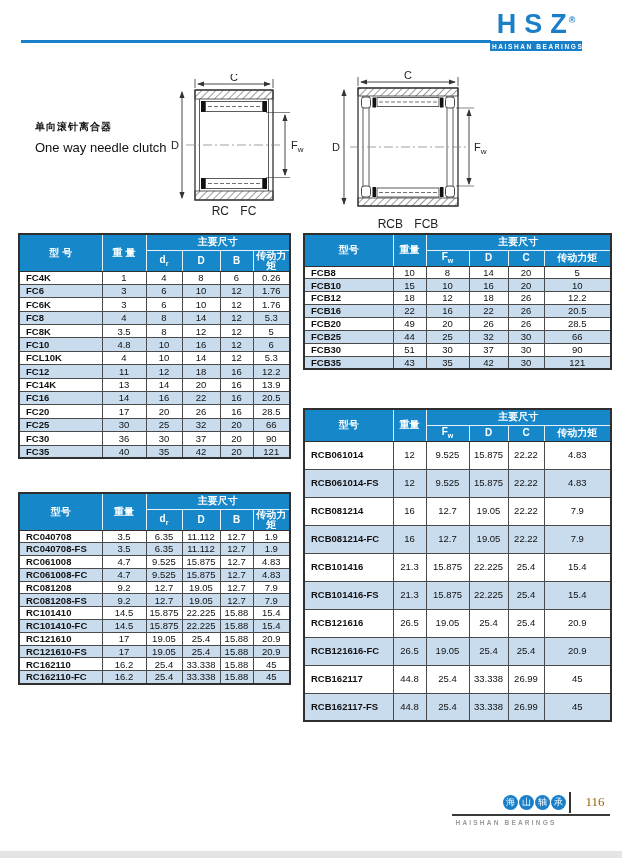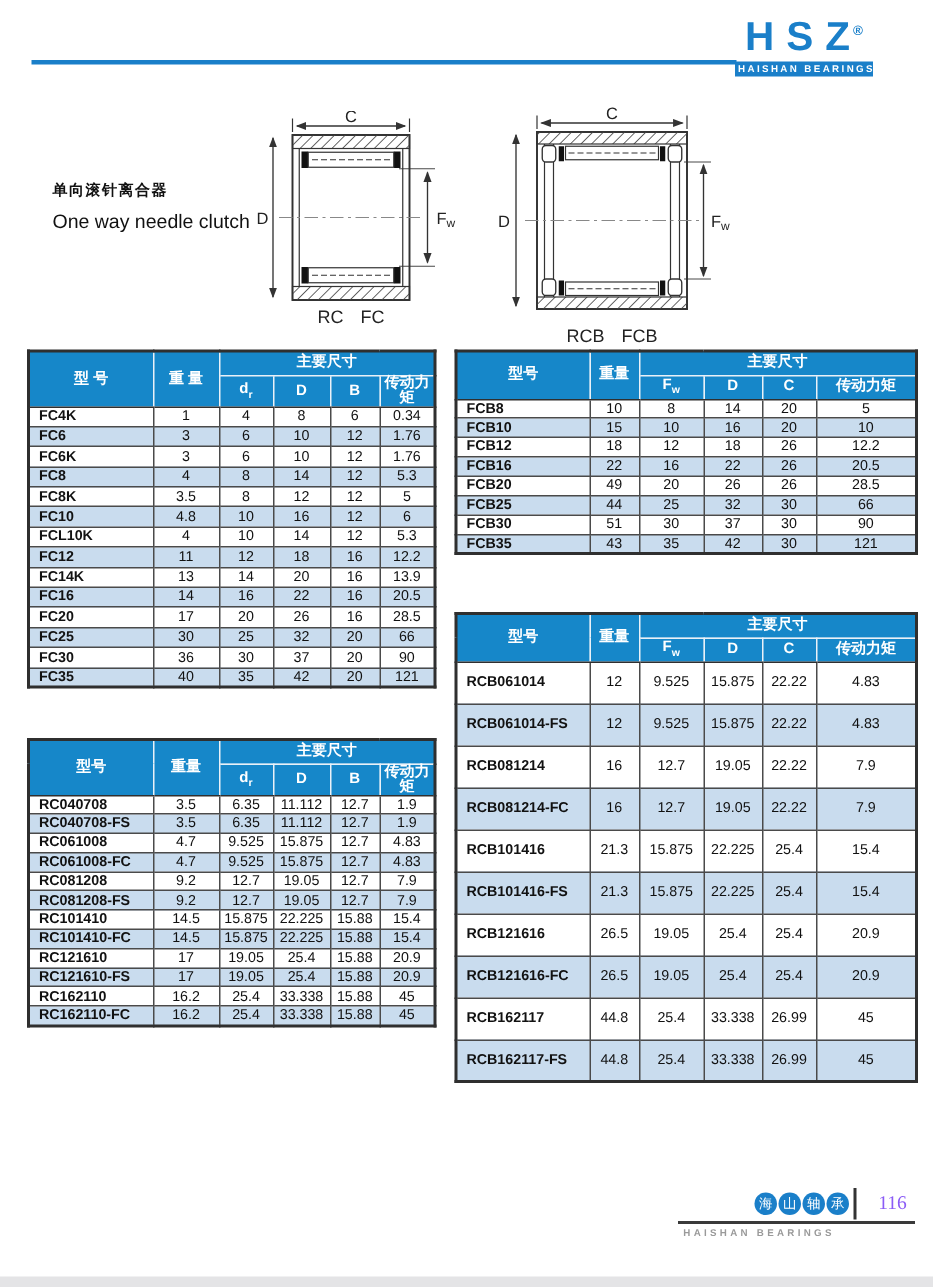--- a/index.html
+++ b/index.html
@@ -54,21 +54,21 @@
 
   
   .footer-line{position:absolute;left:452px;top:814px;width:158px;height:2px;background:#3A3A3A;}
   .footer-brand{position:absolute;left:450px;top:819px;width:112px;text-align:center;
                 font-size:6.5px;letter-spacing:2.2px;color:#9A9A9A;font-weight:bold;}
   .seals{position:absolute;left:503px;top:795px;display:flex;gap:1px;}
   .seal{width:15px;height:15px;border-radius:50%;background:var(--logoblue);color:#fff;
         font-size:9px;display:flex;align-items:center;justify-content:center;}
   .footer-divider{position:absolute;left:569px;top:792px;width:2px;height:21px;background:#333;}
   .page-number{position:absolute;left:577px;top:794px;width:36px;text-align:center;
-               font-family:"Liberation Serif","DejaVu Serif",serif;font-size:13px;color:#8b5cf6;}
+               font-family:"Liberation Serif","DejaVu Serif",serif;font-size:13px;color:#a16207;}
   .bottom-strip{position:absolute;left:0;top:851px;width:622px;height:7px;background:#E4E4E6;}
 </style>
 </head>
 <body>
 
 <div>
 
   <div class="header-line"></div>
   <div class="logo">
     <div class="logo-text"><span>HSZ</span><span class="logo-reg">®</span></div>
@@ -188,21 +188,21 @@
           <th>传动力矩</th>
         </tr>
       </thead>
       <tbody>
         <tr>
           <td class="model">FC4K</td>
           <td>1</td>
           <td>4</td>
           <td>8</td>
           <td>6</td>
-          <td>0.34</td>
+          <td>0.26</td>
         </tr>
         <tr>
           <td class="model">FC6</td>
           <td>3</td>
           <td>6</td>
           <td>10</td>
           <td>12</td>
           <td>1.76</td>
         </tr>
         <tr>

